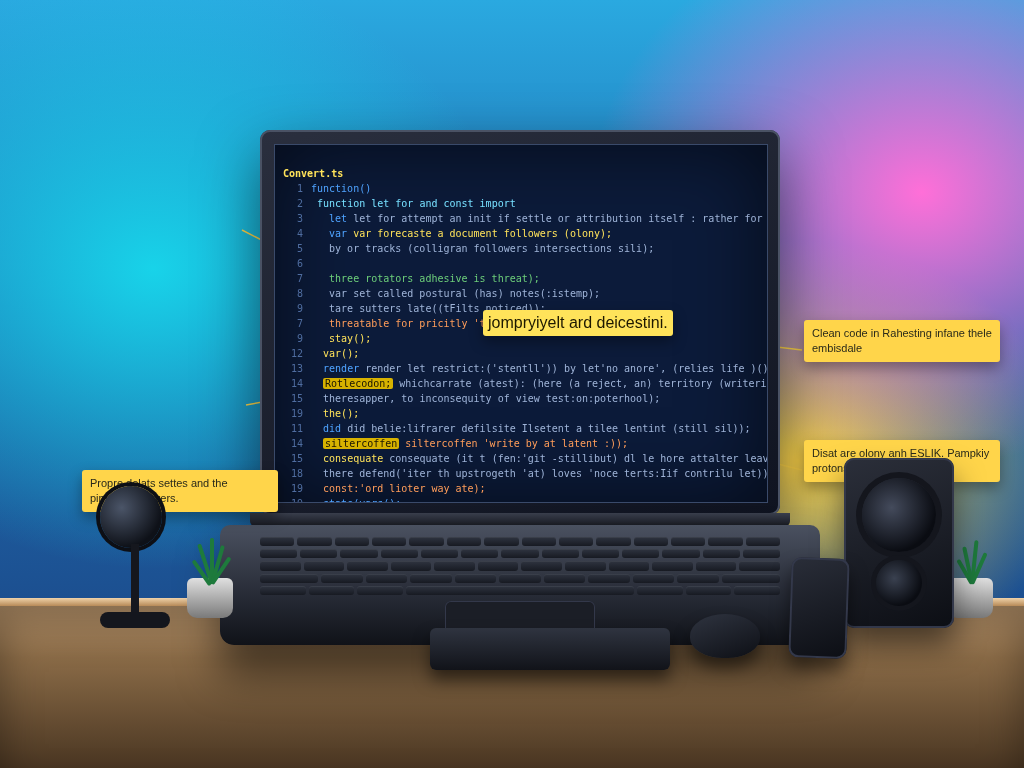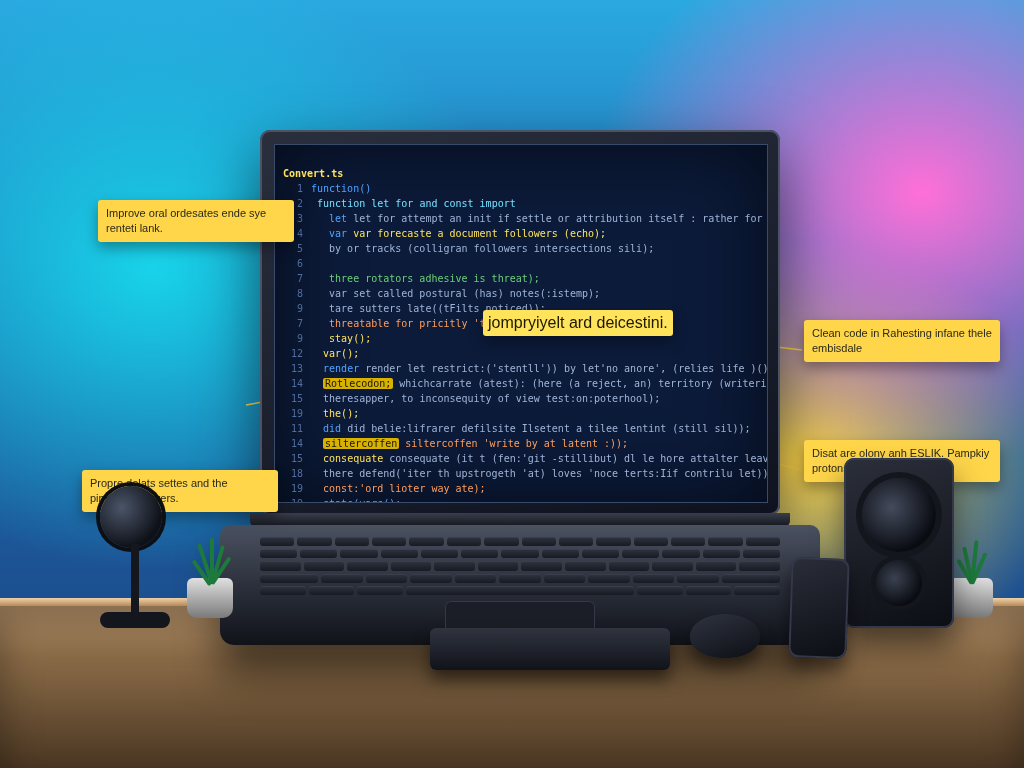--- a/index.html
+++ b/index.html
@@ -93,21 +93,21 @@
   </svg>
 
   <div class="laptop">
     <div class="screen-bezel">
       <div class="screen">
         <div class="code">
 <span class="title">Convert.ts</span>
 <span class="ln">1</span><span class="kw">function()</span>
 <span class="ln">2</span> <span class="ty">function let for and const import</span>
 <span class="ln">3</span>   <span class="kw">let</span> <span>let for attempt an init if settle or attribution itself : rather for (:tin a);</span>
-<span class="ln">4</span>   <span class="kw">var</span> <span class="fn">var forecaste a document followers (echo);</span>
+<span class="ln">4</span>   <span class="kw">var</span> <span class="fn">var forecaste a document followers (olony);</span>
 <span class="ln">5</span>   <span>by or tracks (colligran followers intersections sili);</span>
 <span class="ln">6</span>
 <span class="ln">7</span>   <span class="cm">three rotators adhesive is threat);</span>
 <span class="ln">8</span>   <span>var set called postural (has) notes(:istemp);</span>
 <span class="ln">9</span>   <span>tare sutters late((tFilts noticed));</span>
 <span class="ln">7</span>   <span class="st">threatable for pricitly 'the identified');</span>
 <span class="ln">9</span>   <span class="fn">stay();</span>
 <span class="ln">12</span>  <span class="fn">var();</span>
 <span class="ln">13</span>  <span class="kw">render</span> <span>render let restrict:('stentll')) by let'no anore', (relies life )();</span>
 <span class="ln">14</span>  <span class="hl">Rotlecodon;</span> <span>whichcarrate (atest): (here (a reject, an) territory (writerials nia));</span>
@@ -194,21 +194,20 @@
             <span style="flex:5"></span>
             <span></span>
             <span></span>
             <span></span>
           </div>
       </div>
       <div class="trackpad"></div>
     </div>
   </div>
 
-  <div class="callout" style="left:98px;top:200px;">Improve oral ordesates ende sye renteti lank.</div>
   <div class="callout" style="left:82px;top:470px;">Propre delats settes and the pimplects servers.</div>
   <div class="callout" style="left:804px;top:320px;">Clean code in Rahesting infane thele embisdale</div>
   <div class="callout" style="left:804px;top:440px;">Disat are olony anh ESLIK. Pampkiy protons rrecticloes</div>
 
   <div class="prop webcam">
     <div class="lens"></div>
       <div class="stem"></div>
       <div class="foot"></div>
   </div>
   <div class="prop plant" style="left:180px;">

